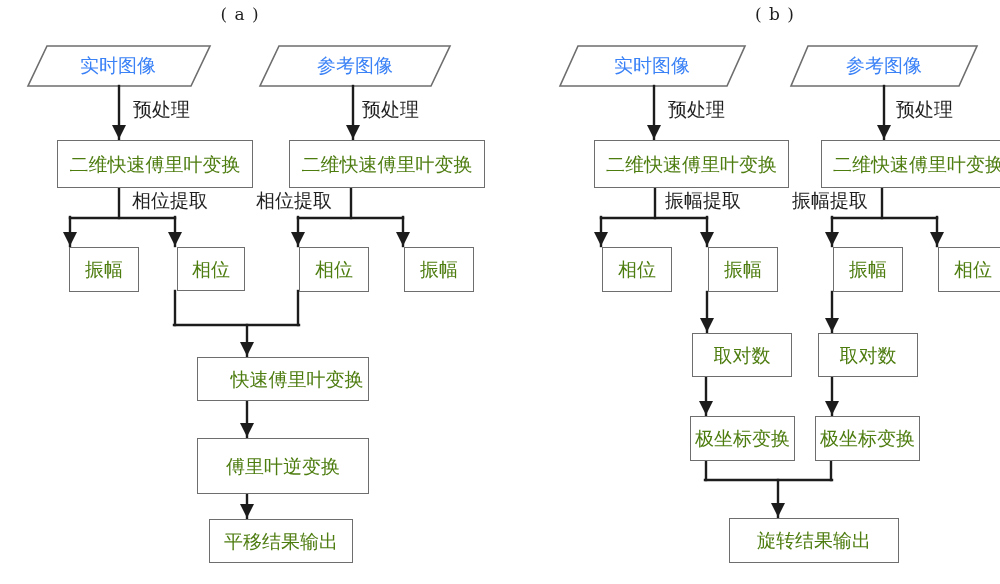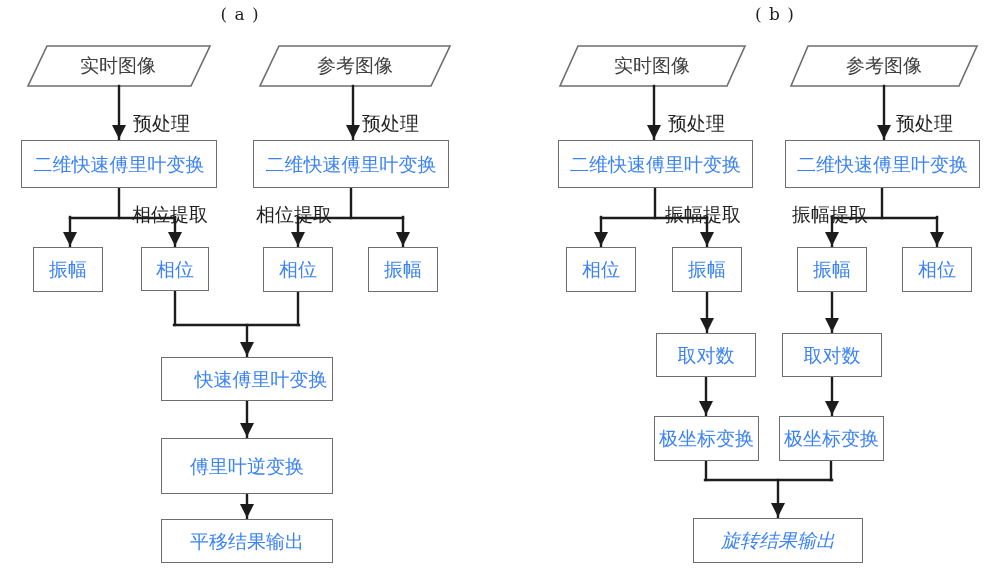--- a/index.html
+++ b/index.html
@@ -25,38 +25,38 @@
     position: absolute;
     box-sizing: border-box;
     border: 1.6px solid #6e6e6e;
     background: #ffffff;
     display: flex;
     align-items: center;
     justify-content: center;
     font-size: 19px;
     line-height: 1;
     white-space: nowrap;
-    color: #3b82f6;
+    color: #4d7c0f;
+    margin-left: 36px;
   }
   .para-label {
     position: absolute;
     display: flex;
     align-items: center;
     justify-content: center;
     font-size: 19px;
     white-space: nowrap;
-    color: #404040;
+    color: #3b82f6;
   }
   .edge-label {
     position: absolute;
     font-size: 19px;
     line-height: 21px;
     white-space: nowrap;
     color: #1f1f1f;
-    margin-top: 14px;
   }
   .caption {
     position: absolute;
     width: 80px;
     text-align: center;
     font-size: 17px;
     letter-spacing: 1px;
     color: #1f1f1f;
   }
   svg line, svg polyline {
@@ -155,21 +155,21 @@
     <div class="edge-label" style="left:132px; top:190px;">相位提取</div>
     <div class="edge-label" style="left:256px; top:190px;">相位提取</div>
 
     <div class="node" style="left:33px; top:247px; width:70px; height:45px;">振幅</div>
     <div class="node" style="left:141px; top:247px; width:68px; height:44px;">相位</div>
     <div class="node" style="left:263px; top:247px; width:70px; height:45px;">相位</div>
     <div class="node" style="left:368px; top:247px; width:70px; height:45px;">振幅</div>
 
     <div class="node" style="left:161px; top:357px; width:172px; height:44px;padding-left:28px;">快速傅里叶变换</div>
     <div class="node" style="left:161px; top:438px; width:172px; height:56px;">傅里叶逆变换</div>
-    <div class="node" style="left:161px; top:519px; width:172px; height:44px;">平移结果输出</div>
+    <div class="node" style="left:173px; top:519px; width:144px; height:44px;">平移结果输出</div>
   </div>
 
   <div>
     <div class="para-label" style="left:572px; top:46px; width:160px; height:40px;">实时图像</div>
     <div class="para-label" style="left:804px; top:46px; width:160px; height:40px;">参考图像</div>
 
     <div class="edge-label" style="left:668px; top:99px;">预处理</div>
     <div class="edge-label" style="left:896px; top:99px;">预处理</div>
 
     <div class="node" style="left:558px; top:140px; width:195px; height:48px;">二维快速傅里叶变换</div>
@@ -182,16 +182,16 @@
     <div class="node" style="left:672px; top:247px; width:70px; height:45px;">振幅</div>
     <div class="node" style="left:797px; top:247px; width:70px; height:45px;">振幅</div>
     <div class="node" style="left:902px; top:247px; width:70px; height:45px;">相位</div>
 
     <div class="node" style="left:656px; top:333px; width:100px; height:44px;">取对数</div>
     <div class="node" style="left:782px; top:333px; width:100px; height:44px;">取对数</div>
 
     <div class="node" style="left:654px; top:416px; width:105px; height:45px;">极坐标变换</div>
     <div class="node" style="left:779px; top:416px; width:105px; height:45px;">极坐标变换</div>
 
-    <div class="node" style="left:693px; top:518px; width:170px; height:45px;font-style:italic;">旋转结果输出</div>
+    <div class="node" style="left:693px; top:518px; width:170px; height:45px;">旋转结果输出</div>
   </div>
 
 </div>
 
 </body></html>

